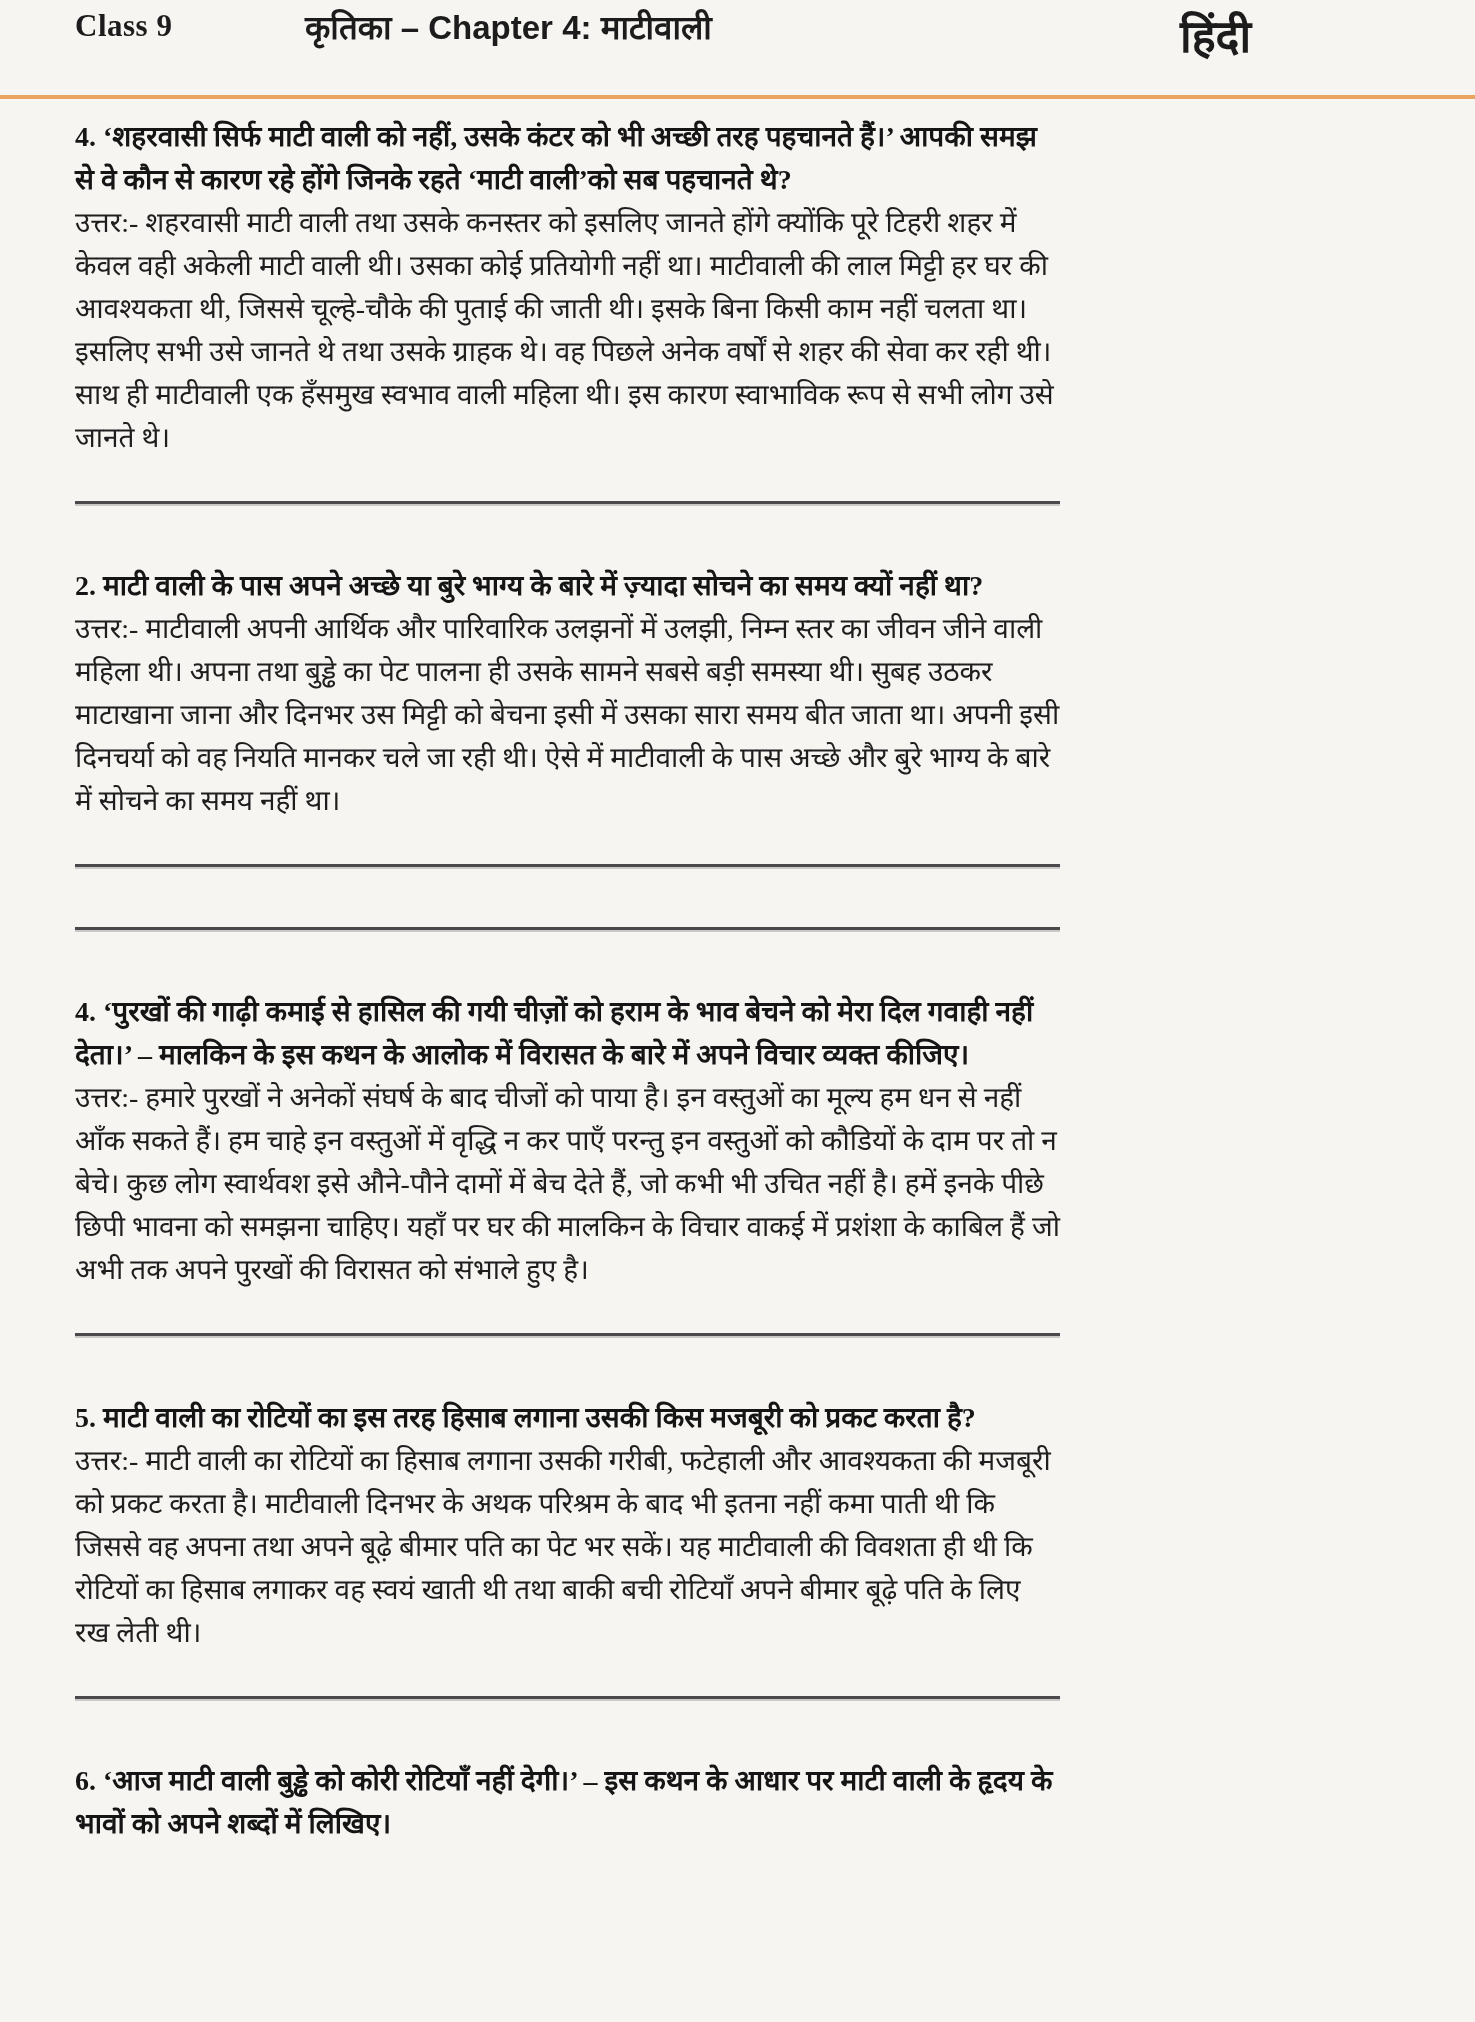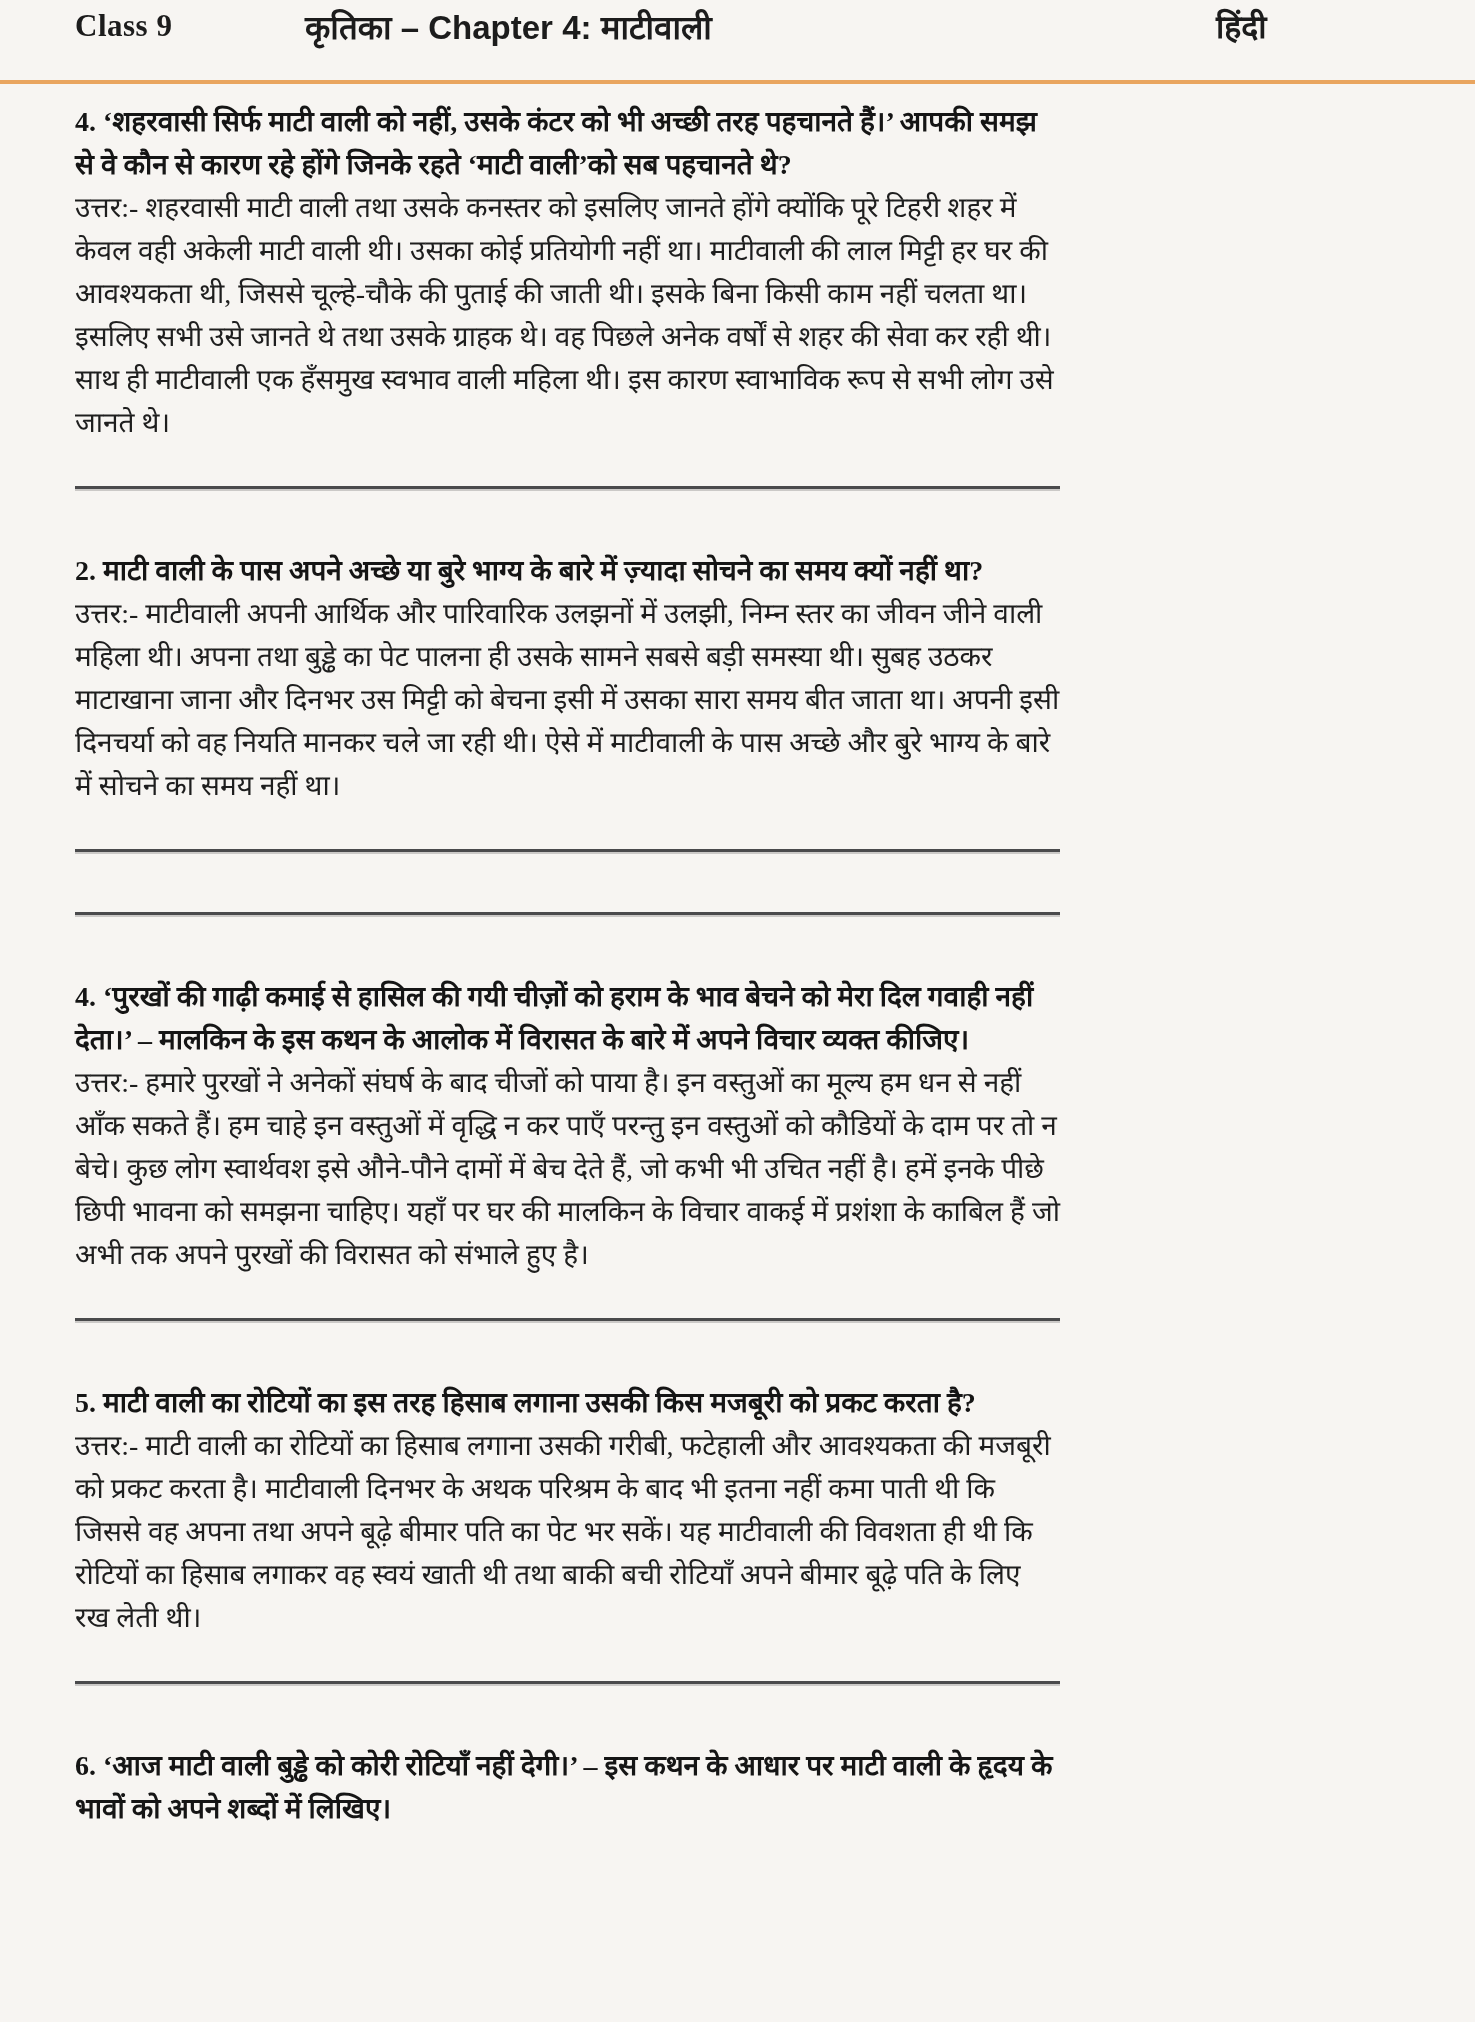--- a/index.html
+++ b/index.html
@@ -7,21 +7,21 @@
     width: 1475px;
     height: 2022px;
     overflow: hidden;
     background: #f7f5f2;
     font-family: "Liberation Serif", "DejaVu Sans", serif;
     color: #1c1c1c;
   }
   
   .page-header {
     position: relative;
-    height: 80px;
+    height: 95px;
     width: 100%;
   }
   .class-label {
     position: absolute;
     left: 75px;
     top: 8px;
     font-size: 31px;
     font-weight: bold;
     font-family: "Liberation Serif", "DejaVu Serif", serif;
     letter-spacing: 0.5px;
@@ -31,24 +31,23 @@
     left: 305px;
     top: 4px;
     font-size: 33px;
     font-weight: bold;
     font-family: "Liberation Sans", "DejaVu Sans", sans-serif;
   }
   .subject {
     position: absolute;
     left: 1180px;
     top: 4px;
-    font-size: 32px;
+    font-size: 45px;
     font-weight: bold;
     font-family: "Liberation Sans", "DejaVu Sans", sans-serif;
-    margin-left: 36px;
   }
   .accent-rule {
     width: 100%;
     height: 4px;
     background: #e9a55f;
   }
   
   .content {
     width: 985px;
     margin-left: 75px;

